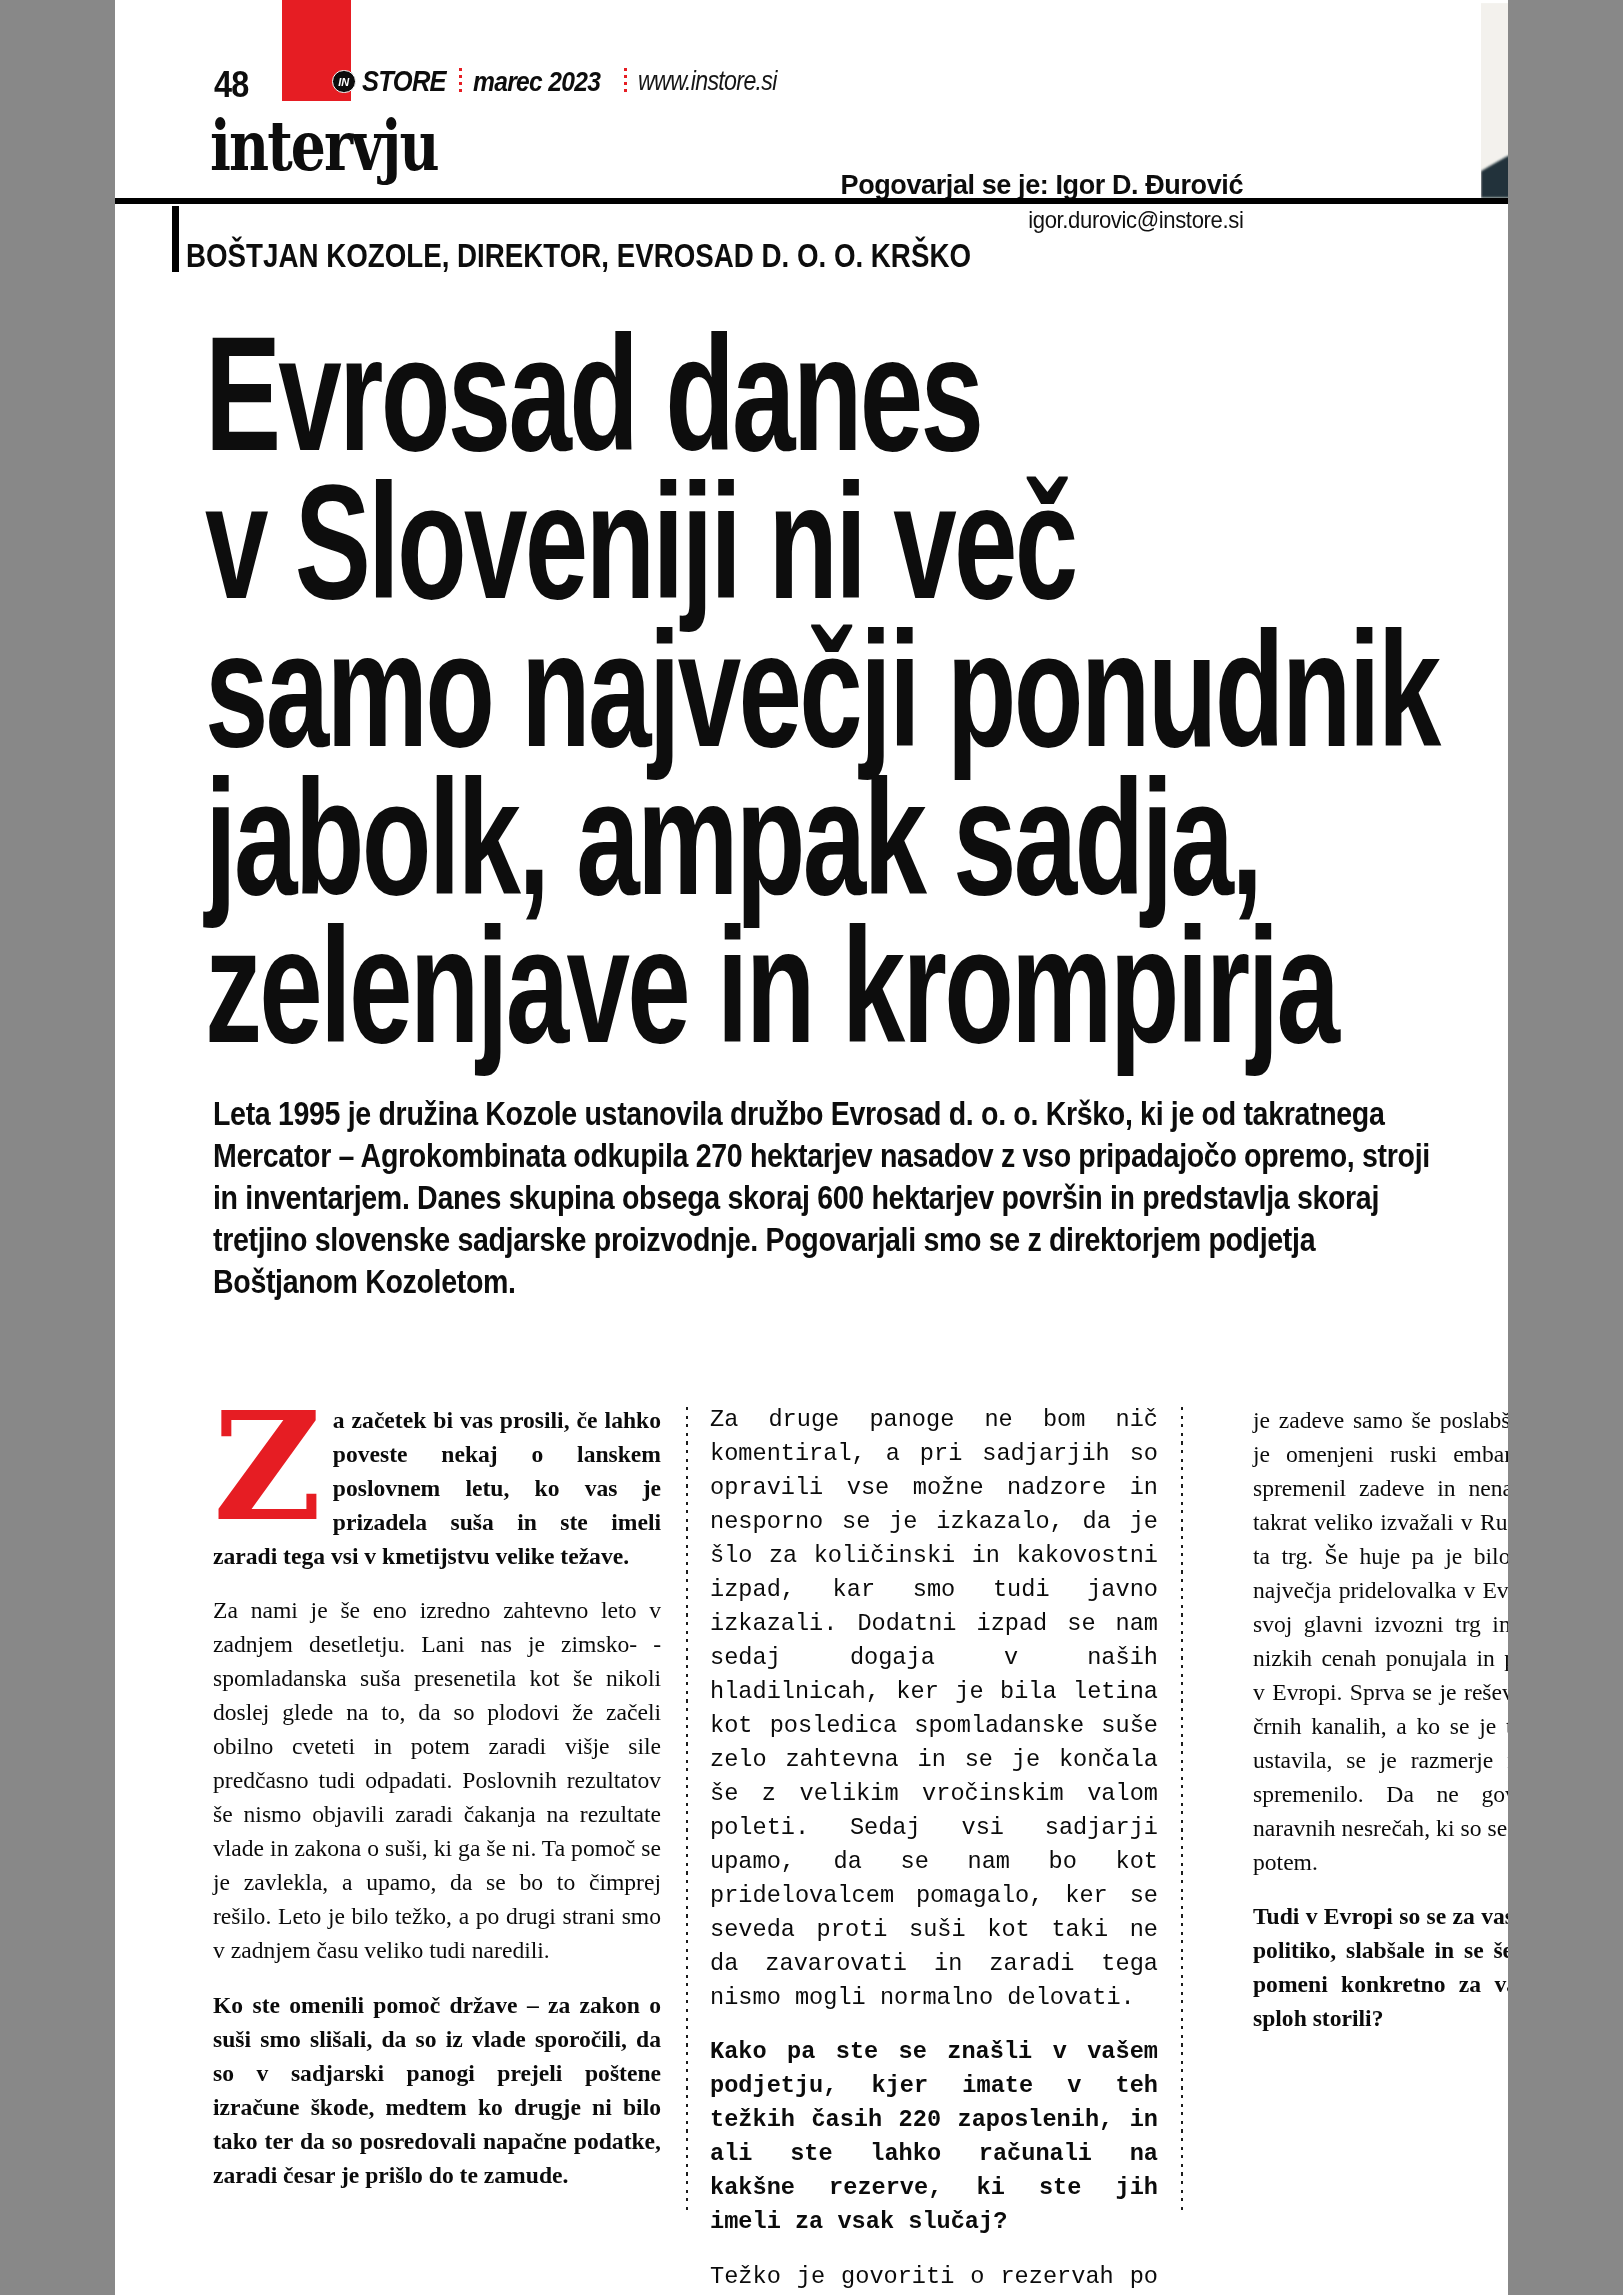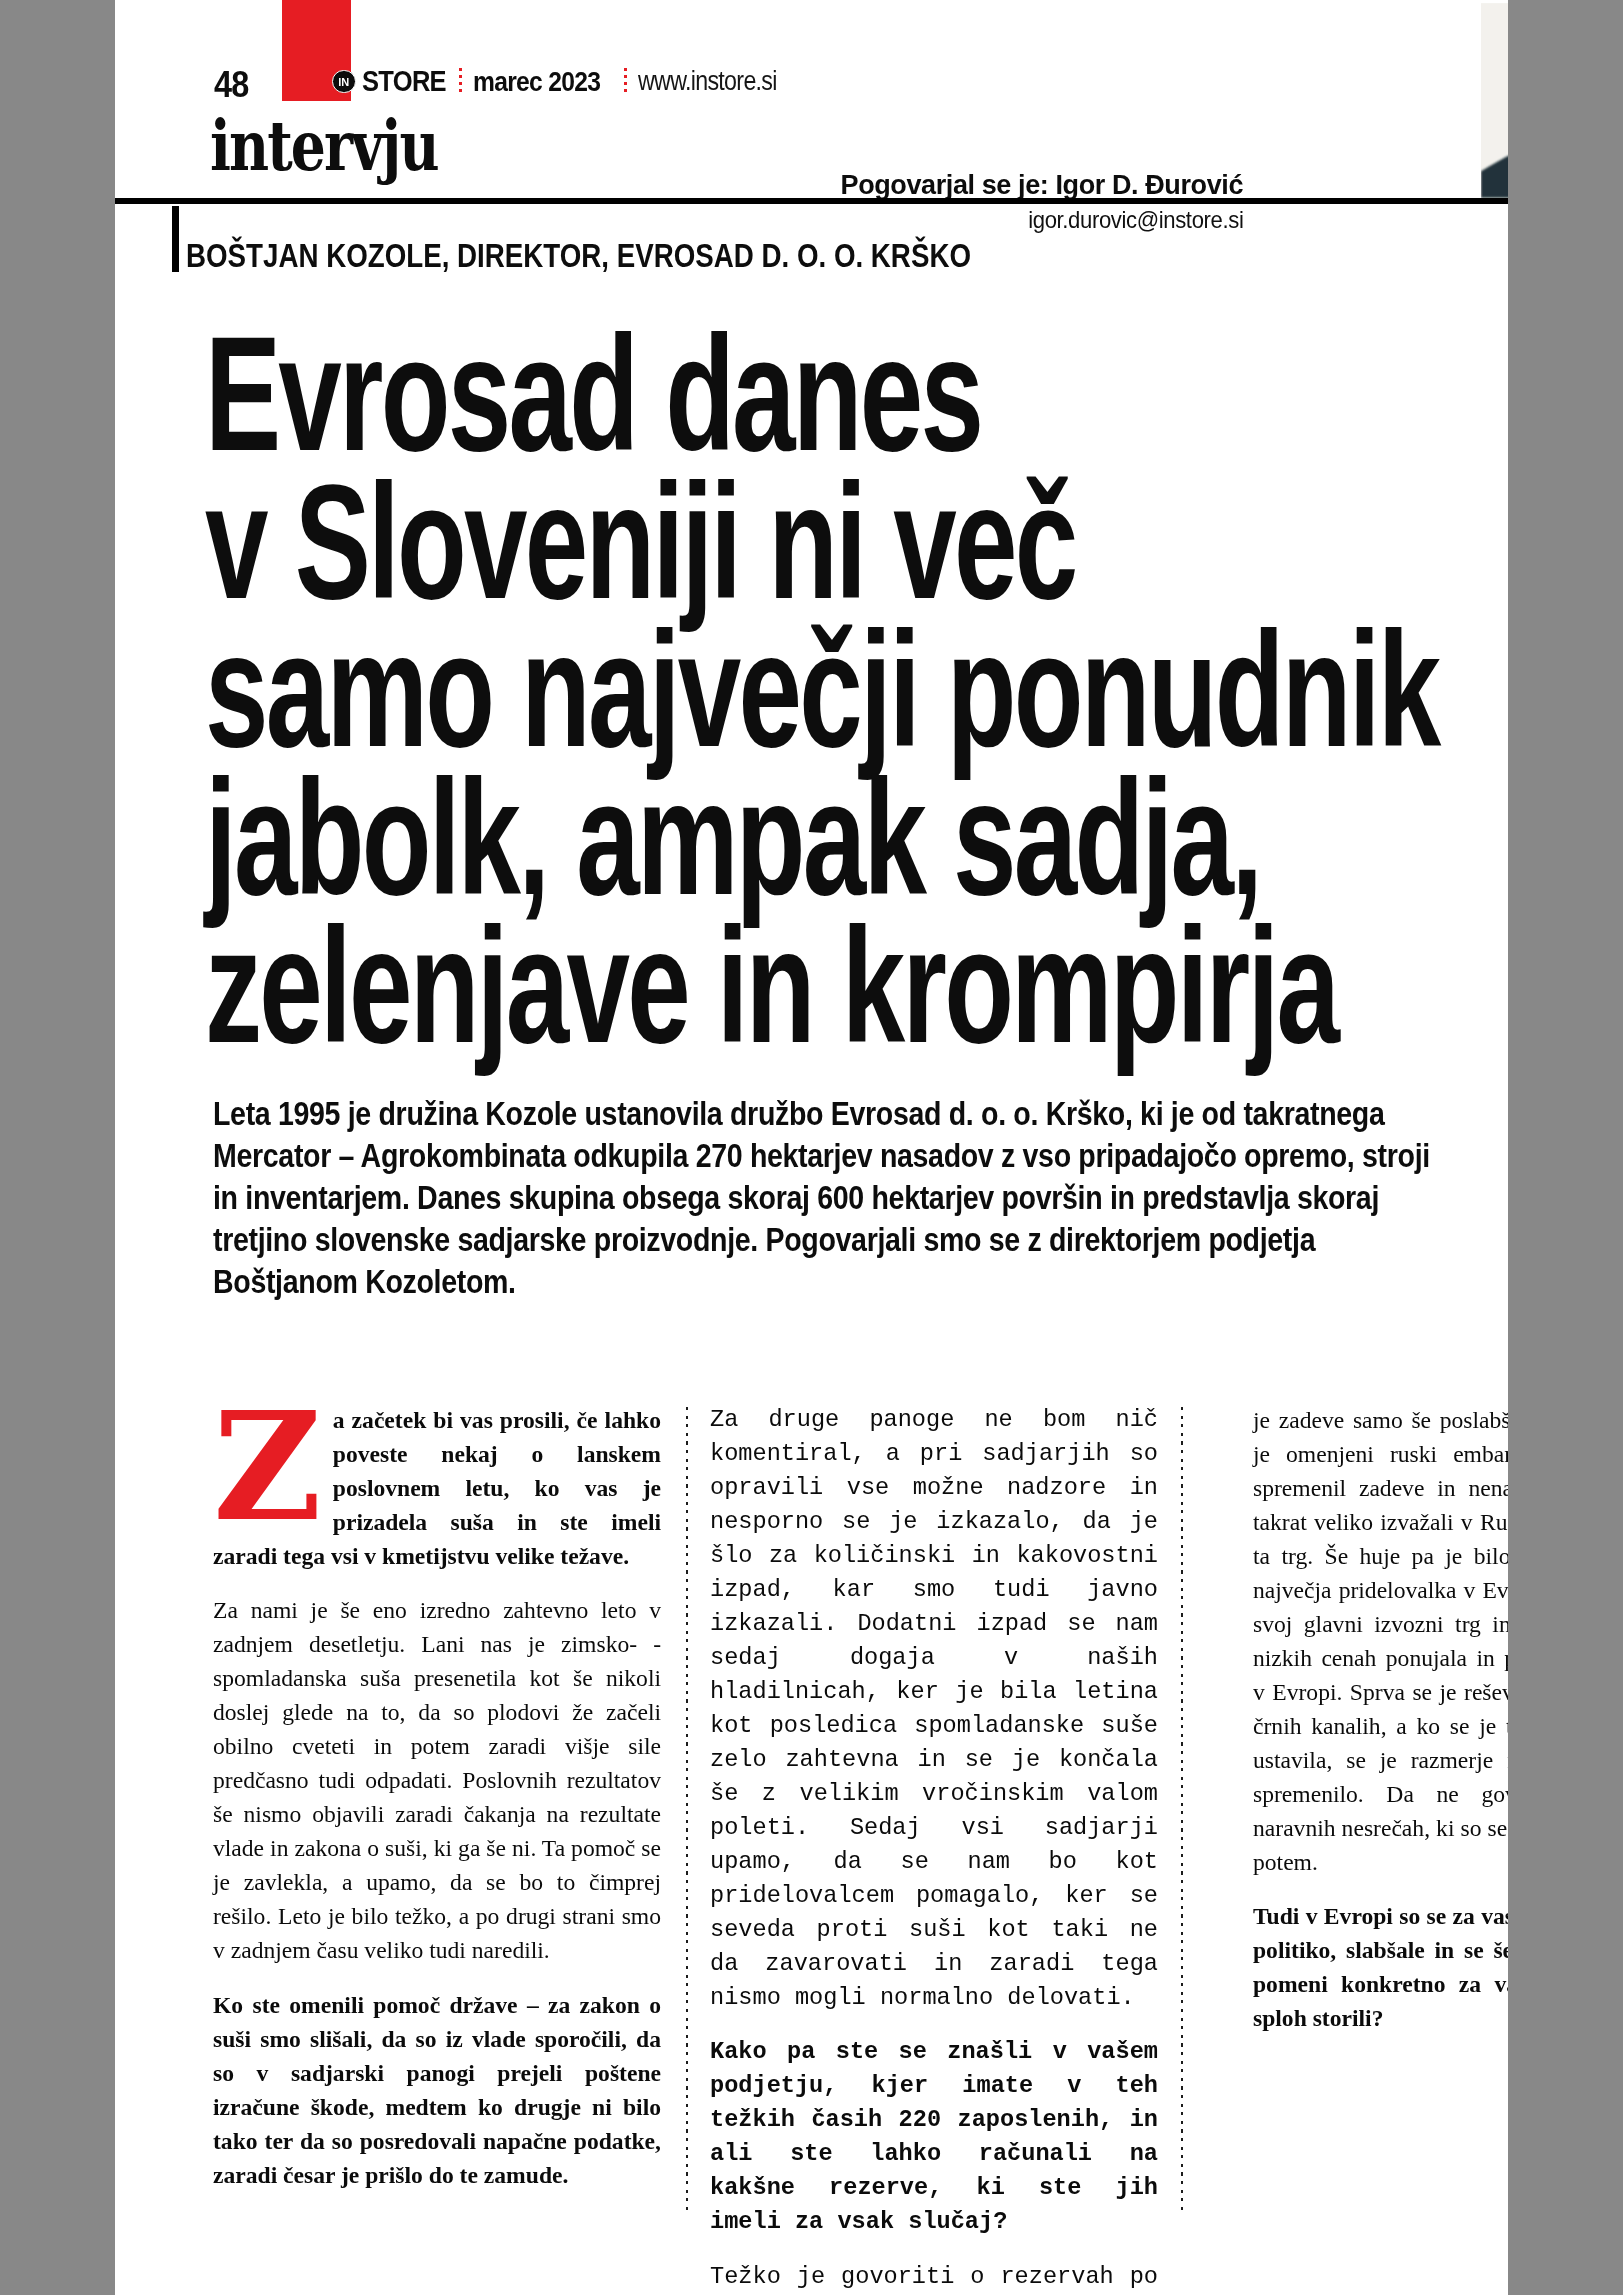--- a/index.html
+++ b/index.html
@@ -7,21 +7,21 @@
     position:relative;width:1393px;height:2295px;background:#ffffff;
     overflow:hidden;color:#0d0d0d;font-family:"Liberation Sans",sans-serif;
     margin:0 auto;
   }
   
   .pagenum{
     position:absolute;left:99px;top:64px;font-weight:bold;font-size:36px;
     letter-spacing:-0.8px;transform:scaleX(0.9);transform-origin:left top;
   }
   .red-block{position:absolute;left:167px;top:0;width:69px;height:101px;background:#e61d23;}
-  .logo-row{position:absolute;left:217px;top:66px;height:31px;display:flex;align-items:center;}
+  .logo-row{position:absolute;left:217px;top:66px;height:31px;display:flex;align-items:center;font-style:italic;}
   .in-circle{
     width:23.6px;height:23.6px;border-radius:50%;background:#0c0c0c;color:#fff;
     display:flex;align-items:center;justify-content:center;
     font-size:11px;font-weight:bold;letter-spacing:0;flex:0 0 auto;
     border:1.6px solid #fff;box-sizing:border-box;
   }
   .logo-store{font-weight:bold;font-size:29px;letter-spacing:-0.8px;margin-left:6.3px;transform:scaleX(0.88);transform-origin:left center;}
   .red-dotsep{width:3.1px;height:27px;margin:0 11px 0 1.6px;
     background:repeating-linear-gradient(to bottom,#e61d23 0 3.1px,transparent 3.1px 7px);}
   .issue-date{font-weight:bold;font-size:28px;letter-spacing:-0.8px;transform:scaleX(0.88);transform-origin:left center;margin-right:4.7px;}

